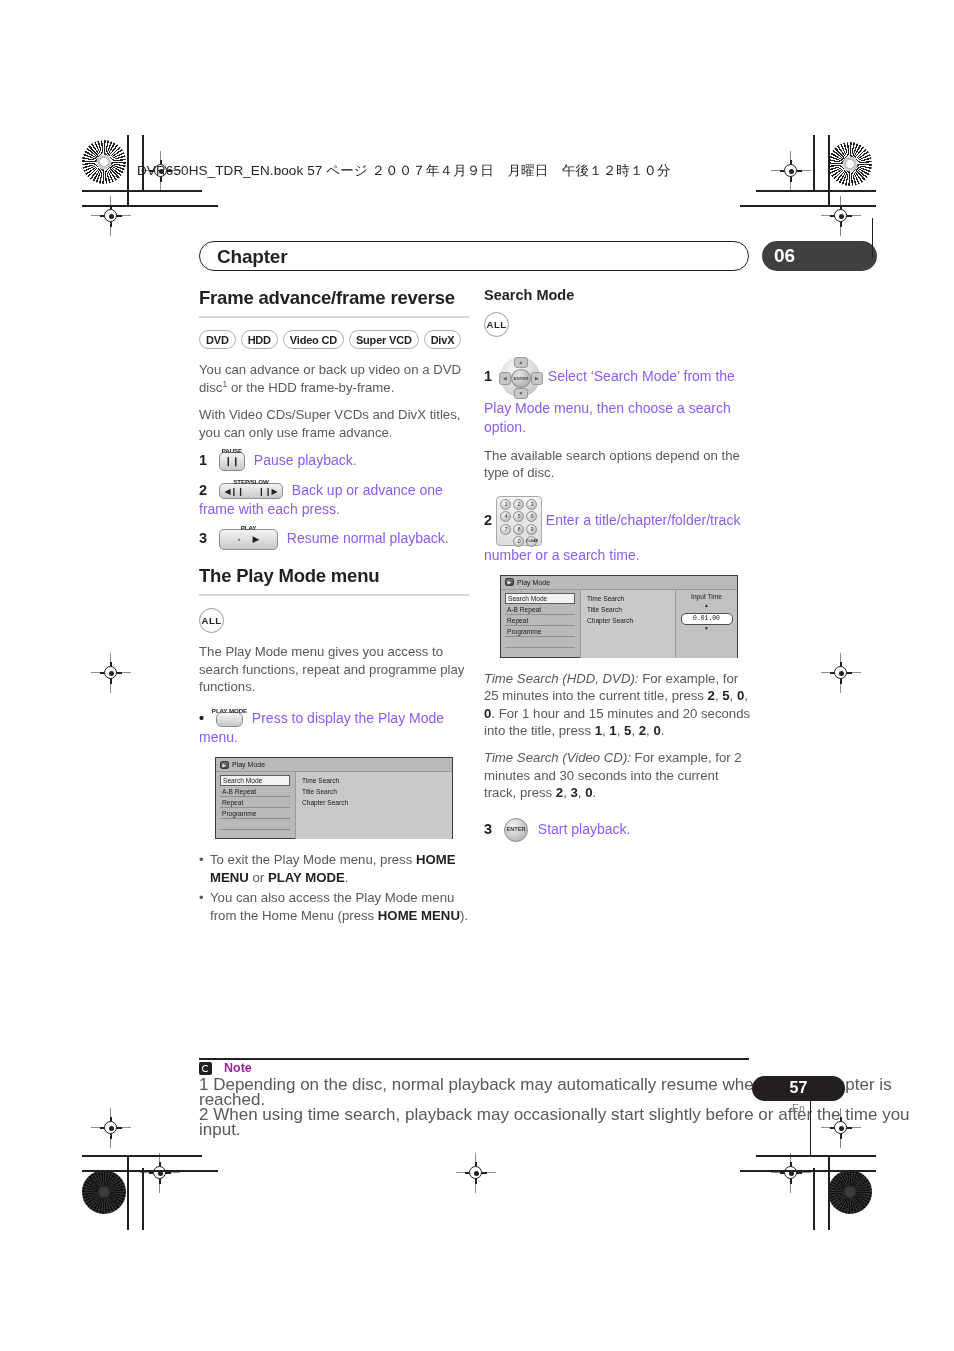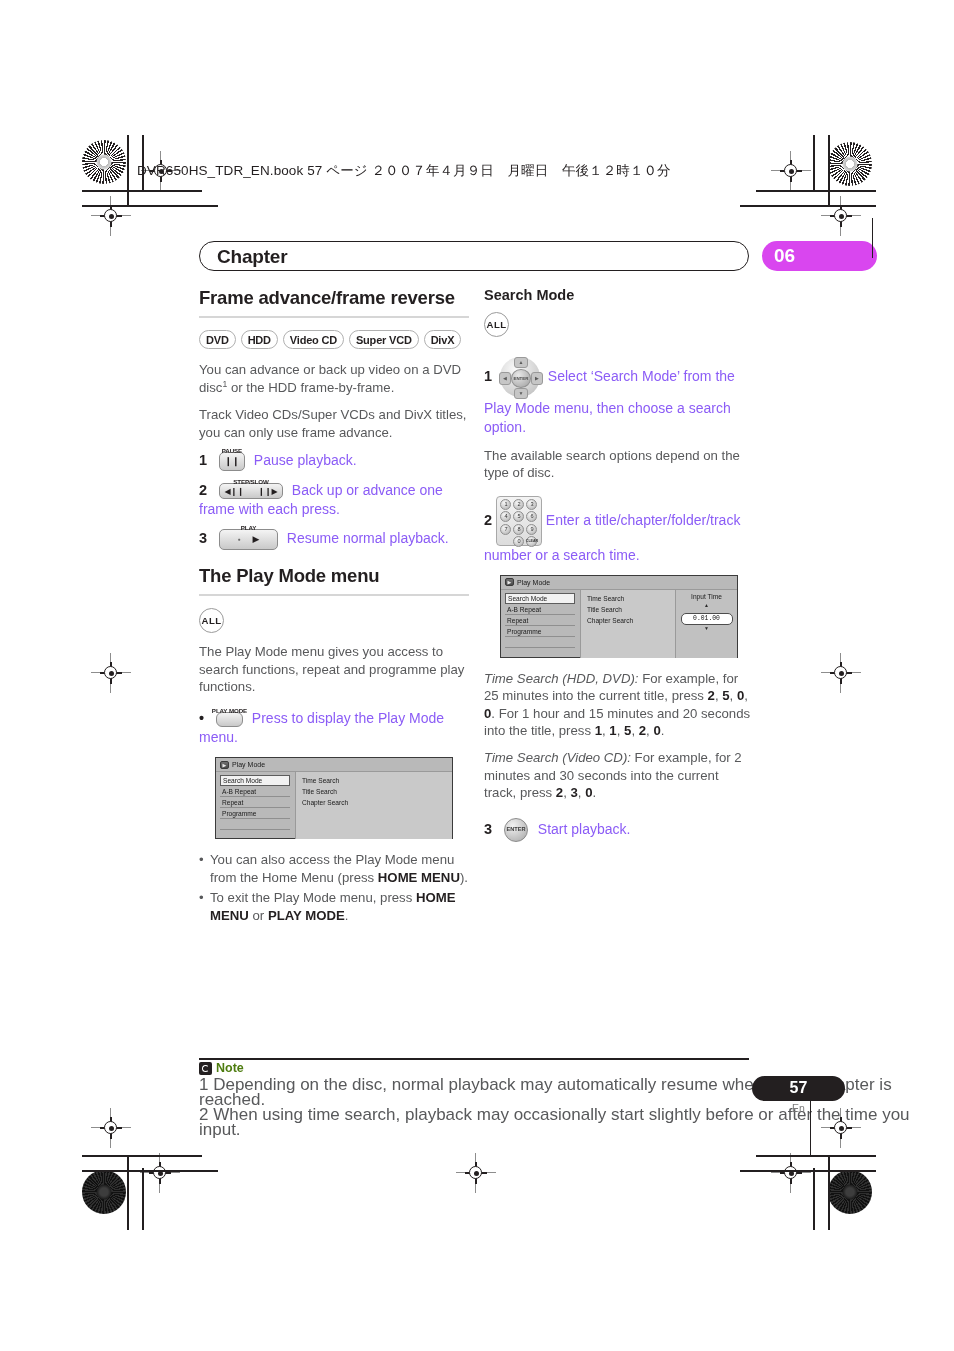--- a/index.html
+++ b/index.html
@@ -89,21 +89,21 @@
     box-sizing: border-box;
   }
   .chapter-title {
     position: absolute; left: 17px; top: 4px;
     font-size: 19px; font-weight: bold; color: #231f20;
     letter-spacing: -0.2px;
   }
   .chapter-num-pill {
     position: absolute; left: 762px; top: 241px;
     width: 115px; height: 30px;
-    background: #d946ef; border-radius: 15px;
+    background: #404040; border-radius: 15px;
   }
   .chapter-num {
     position: absolute; left: 12px; top: 4px;
     color: #ffffff; font-size: 19px; font-weight: bold;
   }
   .pill-tick {
     position: absolute; left: 872px; top: 218px;
     width: 1px; height: 40px; background: #231f20;
   }
 
@@ -320,21 +320,21 @@
   .note-icon {
     width: 13px; height: 13px; background: #231f20;
     border-radius: 2px; position: relative;
   }
   .note-icon::after {
     content: ""; position: absolute; left: 3px; top: 3px;
     width: 7px; height: 7px; border-radius: 50%;
     border: 1.4px solid #ffffff; box-sizing: border-box;
     border-right-color: transparent;
   }
-  .note-title { font-size: 12.5px; font-weight: bold; color: #4d7c0f; }
+  .note-title { font-size: 12.5px; font-weight: bold; color: #a21caf; margin-left: 8px; }
   .note-lines {
     position: absolute; left: 199px; top: 1077px;
     font-size: 17px; line-height: 15px; color: #58595b;
   }
 
   .page-pill {
     position: absolute; left: 752px; top: 1076px;
     width: 93px; height: 25px; background: #231f20; border-radius: 12.5px;
   }
   .page-num {
@@ -515,21 +515,21 @@
 
     <div class="badges">
       <div class="badge">DVD</div>
       <div class="badge">HDD</div>
       <div class="badge">Video CD</div>
       <div class="badge">Super VCD</div>
       <div class="badge">DivX</div>
     </div>
 
     <p class="body"><span>You can advance or back up video on a DVD disc</span><sup>1</sup><span> or the HDD frame-by-frame.</span></p>
-    <p class="body">Track Video CDs/Super VCDs and DivX titles, you can only use frame advance.</p>
+    <p class="body">With Video CDs/Super VCDs and DivX titles, you can only use frame advance.</p>
 
     <div class="step">
       <span class="num">1</span>
       <span class="btnwrap">
         <span class="btnlabel">PAUSE</span>
         <span class="keycap kc-pause">❙❙</span>
       </span>
       <span class="txt">Pause playback.</span>
     </div>
 
@@ -588,22 +588,22 @@
         </div>
         <div class="osd-panel">
           <div class="osd-opt">Time Search</div>
           <div class="osd-opt">Title Search</div>
           <div class="osd-opt">Chapter Search</div>
         </div>
       </div>
     </div>
 
     <ul class="bullets">
+      <li><span>To exit the Play Mode menu, press </span><b class="bodyb">HOME MENU</b><span> or </span><b class="bodyb">PLAY MODE</b><span>.</span></li>
       <li><span>You can also access the Play Mode menu from the Home Menu (press </span><b class="bodyb">HOME MENU</b><span>).</span></li>
-      <li><span>To exit the Play Mode menu, press </span><b class="bodyb">HOME MENU</b><span> or </span><b class="bodyb">PLAY MODE</b><span>.</span></li>
     </ul>
   </div>
 
   <div class="col col-right">
 
     <h3 class="sub">Search Mode</h3>
 
     <div class="badge-all">ALL</div>
 
 

